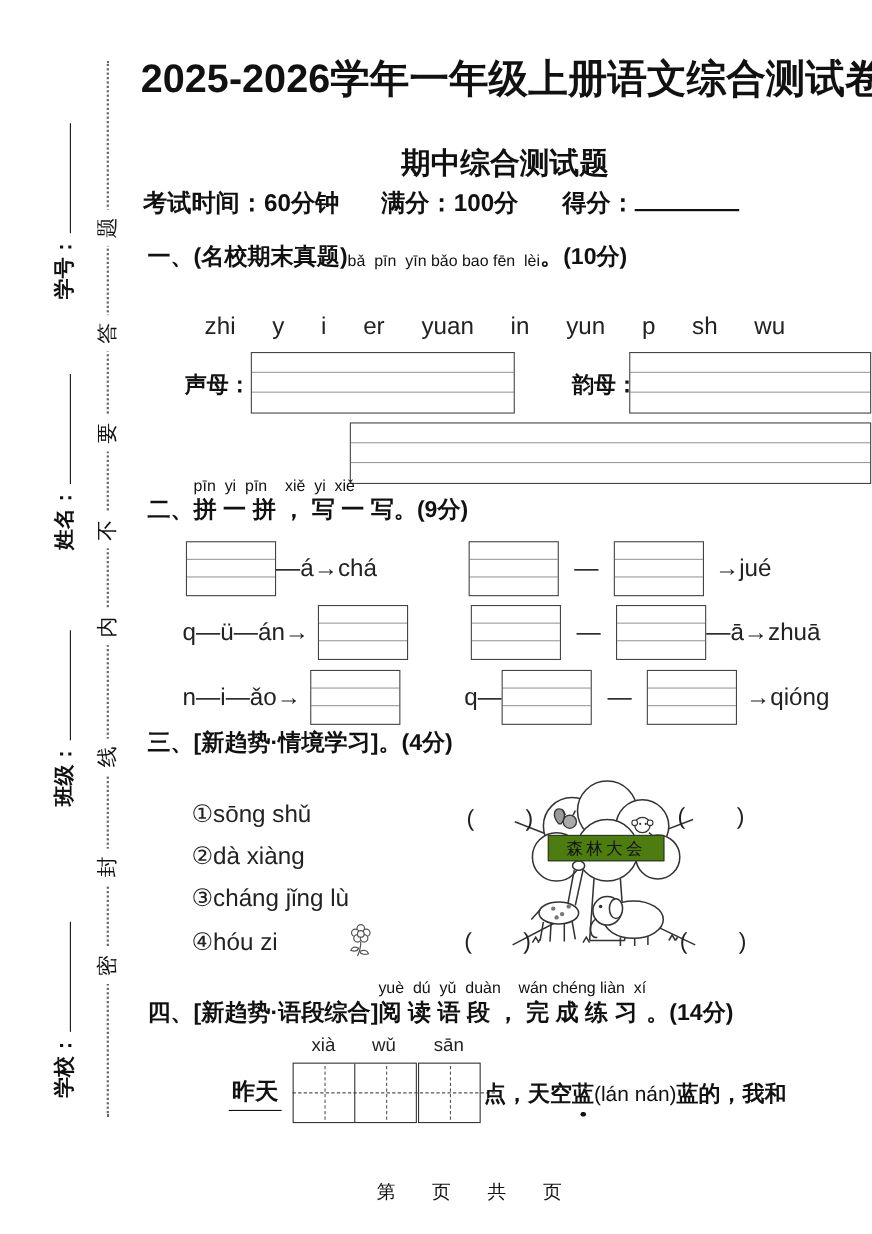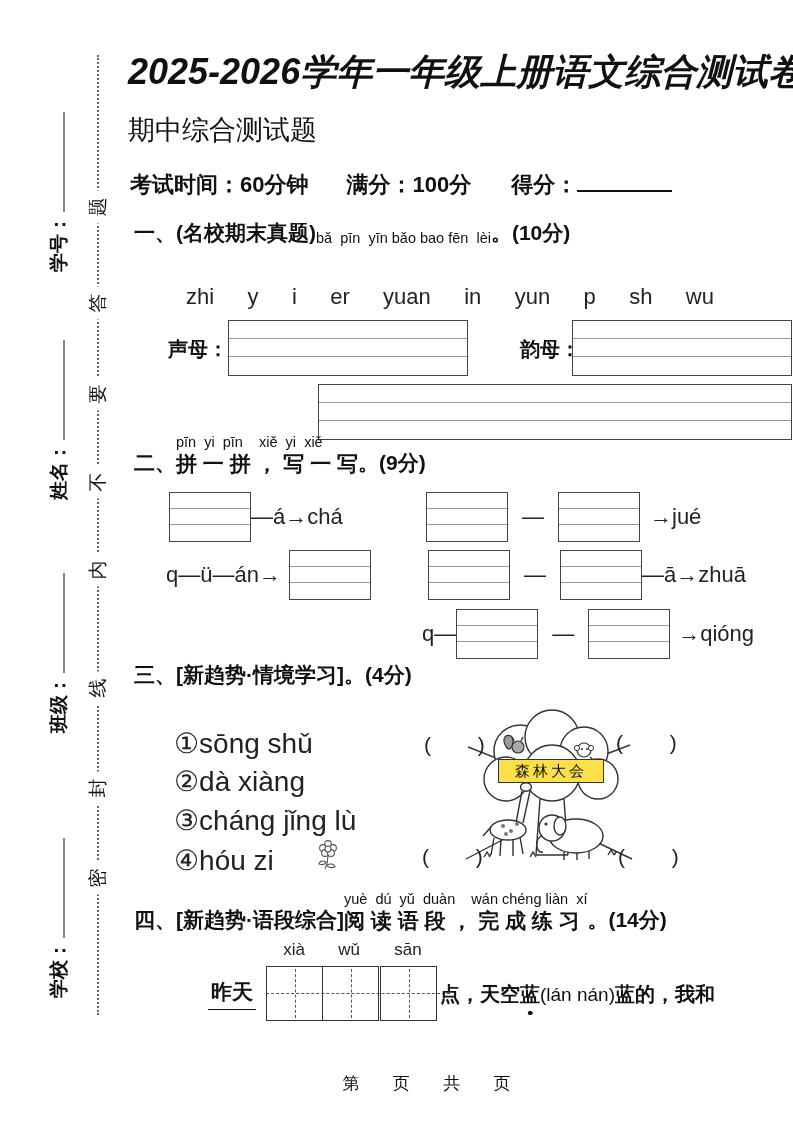--- a/index.html
+++ b/index.html
@@ -16,22 +16,22 @@
           font-size:19px;font-weight:600;font-family:"DejaVu Serif",serif;
           white-space:nowrap;z-index:2;}
   .mblank{display:inline-block;width:100px;height:1em;border-bottom:1.7px solid #111;
           margin-left:3px;vertical-align:baseline;}
 
   
   .content{position:absolute;left:128px;top:0;width:662px;height:1122px;}
   .abs{position:absolute;}
 
   .title{top:48px;left:0;width:100%;text-align:center;font-size:36px;font-weight:bold;
-         letter-spacing:0px;white-space:nowrap;font-style:italic;}
-  .subtitle{top:112px;left:0;width:100%;font-size:27px;font-weight:normal;}
+         letter-spacing:0px;white-space:nowrap;}
+  .subtitle{top:130px;left:0;width:100%;text-align:center;font-size:27px;font-weight:bold;}
   .inforow{top:168px;left:2px;font-size:22px;font-weight:bold;white-space:nowrap;}
   .inforow .gap1{display:inline-block;width:38px;}
   .inforow .gap2{display:inline-block;width:40px;}
   .score-blank{display:inline-block;width:95px;height:1em;border-bottom:2.2px solid #111;
                vertical-align:baseline;}
 
   
   .qh{display:flex;align-items:flex-end;font-weight:bold;font-size:21px;white-space:nowrap;}
   .stack{display:flex;flex-direction:column;align-items:flex-start;}
   .pinyin{font-size:14.5px;font-weight:normal;line-height:1.15;white-space:pre;
@@ -50,25 +50,25 @@
   .q1label{font-size:20px;font-weight:600;}
 
   
   .q2row{left:0;width:662px;height:54px;}
   .grp{position:absolute;top:0;display:inline-flex;align-items:center;height:54px;
        font-size:22px;color:#222;white-space:pre;}
   .pbox{width:80px;height:48px;background-position:0 15px,0 31px;flex:none;}
   .mid{margin:0 14px;}
 
   
-  .q3item{position:absolute;left:46px;font-size:28px;color:#222;white-space:nowrap;}
+  .q3item{position:absolute;left:46px;font-size:22px;color:#222;white-space:nowrap;}
   .q3fig{left:290px;top:703px;width:265px;height:182px;}
   .paren{position:absolute;font-size:21px;color:#222;white-space:pre;}
   .banner{position:absolute;left:80px;top:56px;width:104px;height:22px;border:1.6px solid #333;
-          background:#fde047;text-align:center;font-size:15px;line-height:22px;letter-spacing:3px;
+          background:#4d7c0f;text-align:center;font-size:15px;line-height:22px;letter-spacing:3px;
           font-family:"DejaVu Serif",serif;}
   .flower{position:absolute;left:186px;top:838px;width:28px;height:34px;}
 
   
   .q4row{top:966px;left:0;width:662px;height:56px;}
   .q4lead{position:absolute;left:80px;top:12px;font-size:21px;font-weight:700;
           border-bottom:1.7px solid #111;padding:0 3px 3px;}
   .tzg-double{position:absolute;left:138px;top:0;display:flex;border:1.7px solid #333;}
   .tzg-single{position:absolute;left:252px;top:0;display:flex;border:1.7px solid #333;}
   .cell{width:55px;height:53px;position:relative;background:transparent;}
@@ -184,20 +184,24 @@
     </div>
     <div class="grp" style="left:300px">
       <div class="fourline pbox"></div>
       <span class="mid">—</span>
       <div class="fourline pbox"></div>
       <span>—ā→zhuā</span>
     </div>
   </div>
 
   <div class="abs q2row" style="top:607px">
+    <div class="grp" style="left:38px">
+      <span style="margin-right:8px">n—i—ǎo→</span>
+      <div class="fourline pbox"></div>
+    </div>
     <div class="grp" style="left:294px">
       <span>q—</span>
       <div class="fourline pbox"></div>
       <span class="mid">—</span>
       <div class="fourline pbox"></div>
       <span style="margin-left:8px">→qióng</span>
     </div>
   </div>
 
   <div class="abs qh" style="top:661px;left:6px">

